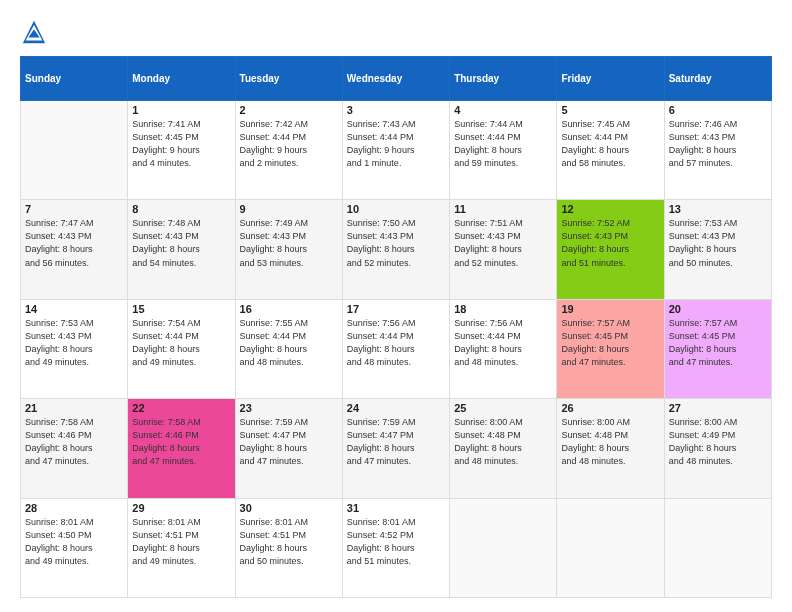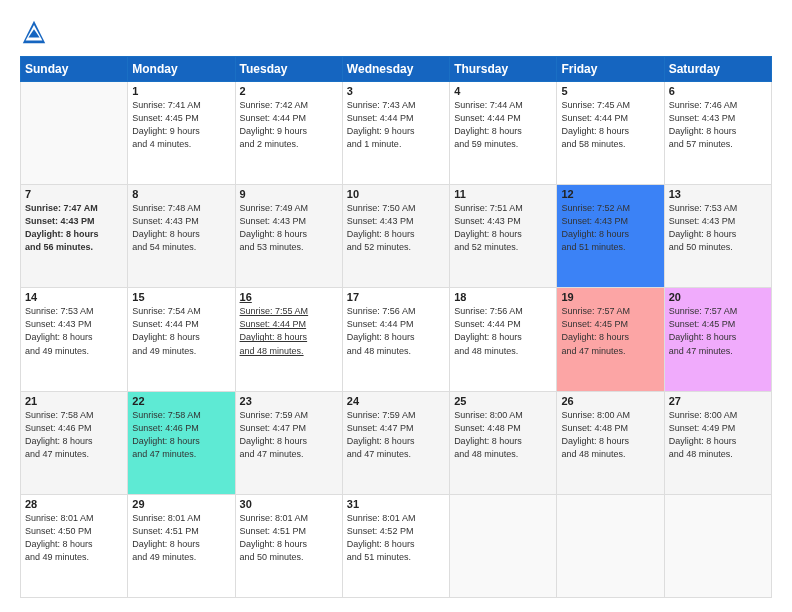--- a/index.html
+++ b/index.html
@@ -61,23 +61,23 @@
     .calendar {
       flex: 1;
       border: 1px solid #ccc;
       border-collapse: collapse;
       width: 100%;
       table-layout: fixed;
     }
     .calendar th {
       background: #1565c0;
       color: #fff;
-      font-size: 12px;
-      font-weight: bold;
-      padding: 5px 4px;
+      font-size: 10px;
+      font-weight: bold;
+      padding: 16px 4px;
       text-align: left;
       border: 1px solid #1a6fc4;
     }
     .calendar td {
       vertical-align: top;
       border: 1px solid #ddd;
       padding: 3px 4px 3px 4px;
       font-size: 9.5px;
       color: #333;
       height: 82px;
@@ -183,21 +183,21 @@
             <span class="day-num">6</span>
             <div class="day-info" style="white-space: pre-line;">Sunrise: 7:46 AM
 Sunset: 4:43 PM
 Daylight: 8 hours
 and 57 minutes.</div>
           </td>
         </tr>
         <tr>
           <td style="background: rgb(245, 245, 245);">
             <span class="day-num">7</span>
-            <div class="day-info" style="white-space: pre-line; font-weight: bold;">Sunrise: 7:47 AM
+            <div class="day-info" style="white-space: pre-line;">Sunrise: 7:47 AM
 Sunset: 4:43 PM
 Daylight: 8 hours
 and 56 minutes.</div>
           </td>
           <td style="background: rgb(245, 245, 245);">
             <span class="day-num">8</span>
             <div class="day-info" style="white-space: pre-line;">Sunrise: 7:48 AM
 Sunset: 4:43 PM
 Daylight: 8 hours
 and 54 minutes.</div>
@@ -216,21 +216,21 @@
 Daylight: 8 hours
 and 52 minutes.</div>
           </td>
           <td style="background: rgb(245, 245, 245);">
             <span class="day-num">11</span>
             <div class="day-info" style="white-space: pre-line;">Sunrise: 7:51 AM
 Sunset: 4:43 PM
 Daylight: 8 hours
 and 52 minutes.</div>
           </td>
-          <td style="background: #3b82f6; margin-top: 35px;">
+          <td style="background: #84cc16; margin-top: 35px;">
             <span class="day-num">12</span>
             <div class="day-info" style="white-space: pre-line;">Sunrise: 7:52 AM
 Sunset: 4:43 PM
 Daylight: 8 hours
 and 51 minutes.</div>
           </td>
           <td style="background: rgb(245, 245, 245);">
             <span class="day-num">13</span>
             <div class="day-info" style="white-space: pre-line;">Sunrise: 7:53 AM
 Sunset: 4:43 PM
@@ -246,21 +246,21 @@
 Daylight: 8 hours
 and 49 minutes.</div>
           </td>
           <td style="background: rgb(255, 255, 255);">
             <span class="day-num">15</span>
             <div class="day-info" style="white-space: pre-line;">Sunrise: 7:54 AM
 Sunset: 4:44 PM
 Daylight: 8 hours
 and 49 minutes.</div>
           </td>
-          <td style="background: rgb(255, 255, 255); text-decoration: underline;">
+          <td style="background: rgb(255, 255, 255);">
             <span class="day-num">16</span>
             <div class="day-info" style="white-space: pre-line;">Sunrise: 7:55 AM
 Sunset: 4:44 PM
 Daylight: 8 hours
 and 48 minutes.</div>
           </td>
           <td style="background: rgb(255, 255, 255); margin-left: 30px;">
             <span class="day-num">17</span>
             <div class="day-info" style="white-space: pre-line;">Sunrise: 7:56 AM
 Sunset: 4:44 PM
@@ -290,21 +290,21 @@
           </td>
         </tr>
         <tr>
           <td style="background: rgb(245, 245, 245);">
             <span class="day-num">21</span>
             <div class="day-info" style="white-space: pre-line;">Sunrise: 7:58 AM
 Sunset: 4:46 PM
 Daylight: 8 hours
 and 47 minutes.</div>
           </td>
-          <td style="background: #5eead4;">
+          <td style="background: #ec4899;">
             <span class="day-num">22</span>
             <div class="day-info" style="white-space: pre-line;">Sunrise: 7:58 AM
 Sunset: 4:46 PM
 Daylight: 8 hours
 and 47 minutes.</div>
           </td>
           <td style="background: rgb(245, 245, 245);">
             <span class="day-num">23</span>
             <div class="day-info" style="white-space: pre-line;">Sunrise: 7:59 AM
 Sunset: 4:47 PM

